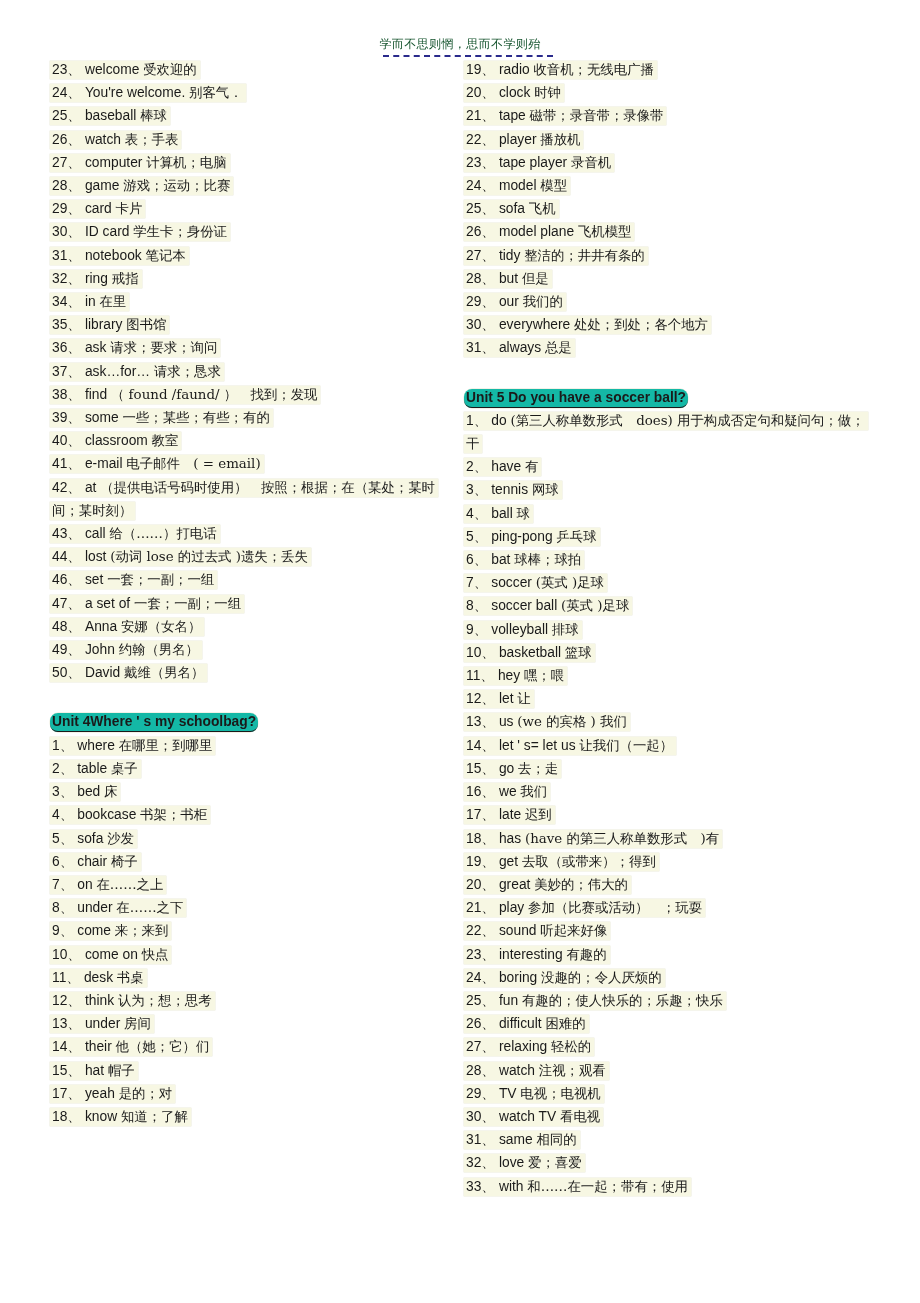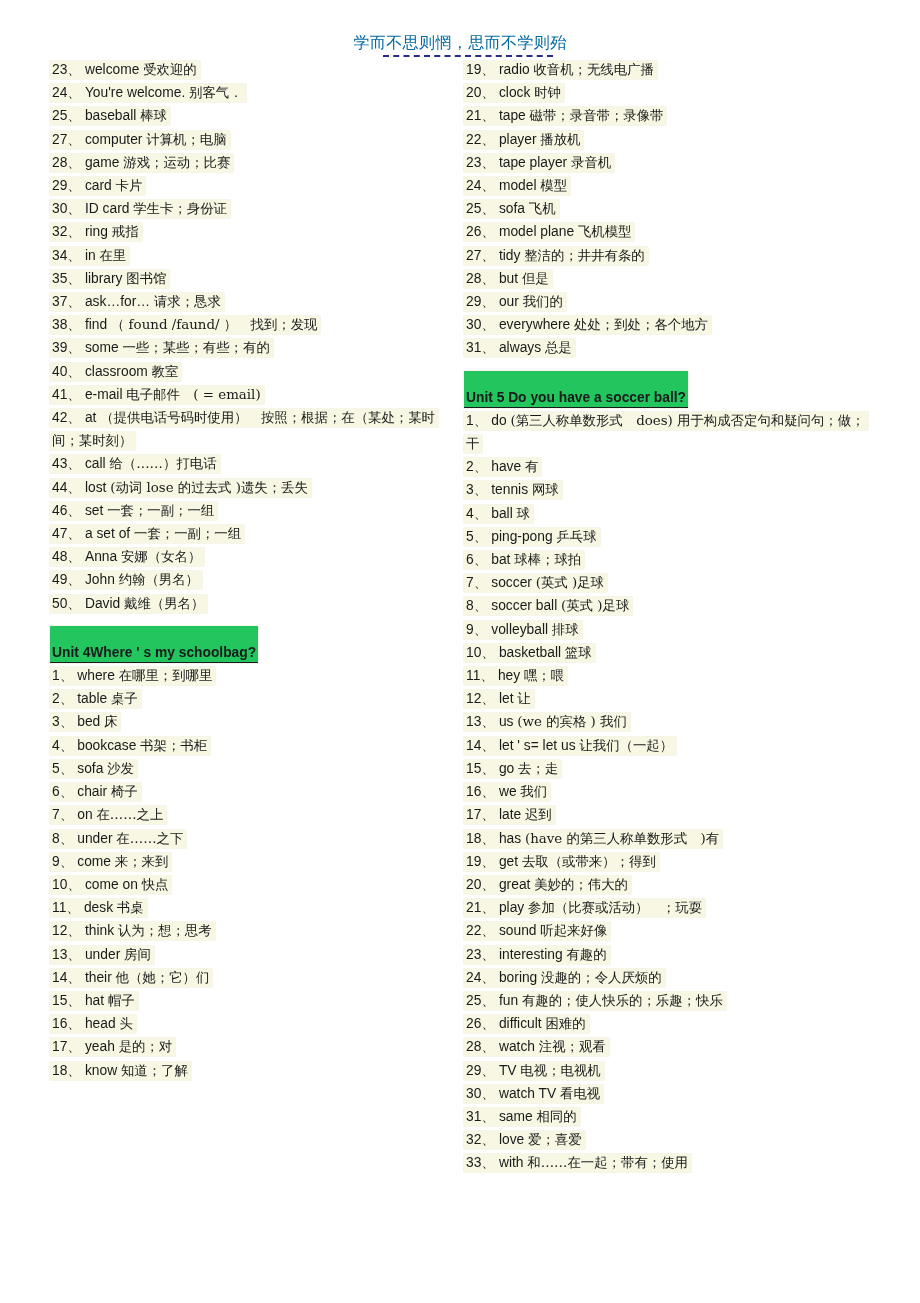--- a/index.html
+++ b/index.html
@@ -21,22 +21,22 @@
   #page-header {
     position: absolute;
     top: 34px;
     left: 0;
     width: 920px;
     text-align: center;
   }
   #header-motto {
     display: inline-block;
     font-family: "DejaVu Serif", "Liberation Serif", serif;
-    font-size: 16px;
-    color: #0369a1;
+    font-size: 12px;
+    color: #14532d;
     letter-spacing: 0.4px;
     line-height: 14px;
   }
   #header-rule {
     position: absolute;
     top: 55px;
     left: 383px;
     width: 170px;
     height: 0;
     border-top: 2px dashed #2a2a8c;
@@ -87,47 +87,51 @@
 
   
   .unit-heading {
     font-family: "Liberation Sans", "DejaVu Sans", sans-serif;
     font-size: 13.8px;
     font-weight: bold;
     line-height: 23.2px;
     margin: 0;
   }
   .unit-heading .hl {
-    background: #22c55e;
+    background: #14b8a6;
     box-shadow: 0 0 0 0.4px #e6e6cf;
-    padding: 19px 2px 2px 2px;
+    padding: 1px 2px 2px 2px;
     border-bottom: 1.3px solid #1a1a1a;
+    border-radius: 8px;
   }
   .spacer-lg { height: 26px; }
 </style>
 </head>
 <body>
 
 <div id="page-header">
   <span id="header-motto">学而不思则惘，思而不学则殆</span>
 </div>
 <div id="header-rule"></div>
 
 <div id="columns">
   <div class="column" id="col-left">
       <div class="entry"><span class="hl"><span class="num">23、</span> <span class="en">welcome</span>  <span class="cn">受欢迎的</span></span></div>
       <div class="entry"><span class="hl"><span class="num">24、</span> <span class="en">You're welcome.</span>  <span class="cn">别客气．</span></span></div>
       <div class="entry"><span class="hl"><span class="num">25、</span> <span class="en">baseball</span>  <span class="cn">棒球</span></span></div>
+      <div class="entry"><span class="hl"><span class="num">26、</span> <span class="en">watch</span>  <span class="cn">表；手表</span></span></div>
       <div class="entry"><span class="hl"><span class="num">27、</span> <span class="en">computer</span>  <span class="cn">计算机；电脑</span></span></div>
       <div class="entry"><span class="hl"><span class="num">28、</span> <span class="en">game</span>  <span class="cn">游戏；运动；比赛</span></span></div>
       <div class="entry"><span class="hl"><span class="num">29、</span> <span class="en">card</span>  <span class="cn">卡片</span></span></div>
       <div class="entry"><span class="hl"><span class="num">30、</span> <span class="en">ID card</span>  <span class="cn">学生卡；身份证</span></span></div>
+      <div class="entry"><span class="hl"><span class="num">31、</span> <span class="en">notebook</span>  <span class="cn">笔记本</span></span></div>
       <div class="entry"><span class="hl"><span class="num">32、</span> <span class="en">ring</span>  <span class="cn">戒指</span></span></div>
       <div class="entry"><span class="hl"><span class="num">34、</span> <span class="en">in</span>  <span class="cn">在里</span></span></div>
       <div class="entry"><span class="hl"><span class="num">35、</span> <span class="en">library</span>  <span class="cn">图书馆</span></span></div>
+      <div class="entry"><span class="hl"><span class="num">36、</span> <span class="en">ask</span>  <span class="cn">请求；要求；询问</span></span></div>
       <div class="entry"><span class="hl"><span class="num">37、</span> <span class="en">ask…for…</span>  <span class="cn">请求；恳求</span></span></div>
       <div class="entry"><span class="hl"><span class="num">38、</span> <span class="en">find</span>  <span class="cn">（ found /faund/ ）　找到；发现</span></span></div>
       <div class="entry"><span class="hl"><span class="num">39、</span> <span class="en">some</span>  <span class="cn">一些；某些；有些；有的</span></span></div>
       <div class="entry"><span class="hl"><span class="num">40、</span> <span class="en">classroom</span>  <span class="cn">教室</span></span></div>
       <div class="entry"><span class="hl"><span class="num">41、</span> <span class="en">e-mail</span>  <span class="cn">电子邮件　( = email)</span></span></div>
       <div class="entry"><span class="hl"><span class="num">42、</span> <span class="en">at</span>  <span class="cn">（提供电话号码时使用）　按照；根据；在（某处；某时间；某时刻）</span></span></div>
       <div class="entry"><span class="hl"><span class="num">43、</span> <span class="en">call</span>  <span class="cn">给（……）打电话</span></span></div>
       <div class="entry"><span class="hl"><span class="num">44、</span> <span class="en">lost</span>  <span class="cn">(动词 lose 的过去式 )遗失；丢失</span></span></div>
       <div class="entry"><span class="hl"><span class="num">46、</span> <span class="en">set</span>  <span class="cn">一套；一副；一组</span></span></div>
       <div class="entry"><span class="hl"><span class="num">47、</span> <span class="en">a set of</span>  <span class="cn">一套；一副；一组</span></span></div>
@@ -144,21 +148,20 @@
       <div class="entry"><span class="hl"><span class="num">6、</span> <span class="en">chair</span>  <span class="cn">椅子</span></span></div>
       <div class="entry"><span class="hl"><span class="num">7、</span> <span class="en">on</span>  <span class="cn">在……之上</span></span></div>
       <div class="entry"><span class="hl"><span class="num">8、</span> <span class="en">under</span>  <span class="cn">在……之下</span></span></div>
       <div class="entry"><span class="hl"><span class="num">9、</span> <span class="en">come</span>  <span class="cn">来；来到</span></span></div>
       <div class="entry"><span class="hl"><span class="num">10、</span> <span class="en">come on</span>  <span class="cn">快点</span></span></div>
       <div class="entry"><span class="hl"><span class="num">11、</span> <span class="en">desk</span>  <span class="cn">书桌</span></span></div>
       <div class="entry"><span class="hl"><span class="num">12、</span> <span class="en">think</span>  <span class="cn">认为；想；思考</span></span></div>
       <div class="entry"><span class="hl"><span class="num">13、</span> <span class="en">under</span>  <span class="cn">房间</span></span></div>
       <div class="entry"><span class="hl"><span class="num">14、</span> <span class="en">their</span>  <span class="cn">他（她；它）们</span></span></div>
       <div class="entry"><span class="hl"><span class="num">15、</span> <span class="en">hat</span>  <span class="cn">帽子</span></span></div>
-      <div class="entry"><span class="hl"><span class="num">16、</span> <span class="en">head</span>  <span class="cn">头</span></span></div>
       <div class="entry"><span class="hl"><span class="num">17、</span> <span class="en">yeah</span>  <span class="cn">是的；对</span></span></div>
       <div class="entry"><span class="hl"><span class="num">18、</span> <span class="en">know</span>  <span class="cn">知道；了解</span></span></div>
     </div>
   <div class="column" id="col-right">
       <div class="entry"><span class="hl"><span class="num">19、</span> <span class="en">radio</span>  <span class="cn">收音机；无线电广播</span></span></div>
       <div class="entry"><span class="hl"><span class="num">20、</span> <span class="en">clock</span>  <span class="cn">时钟</span></span></div>
       <div class="entry"><span class="hl"><span class="num">21、</span> <span class="en">tape</span>  <span class="cn">磁带；录音带；录像带</span></span></div>
       <div class="entry"><span class="hl"><span class="num">22、</span> <span class="en">player</span>  <span class="cn">播放机</span></span></div>
       <div class="entry"><span class="hl"><span class="num">23、</span> <span class="en">tape player</span>  <span class="cn">录音机</span></span></div>
       <div class="entry"><span class="hl"><span class="num">24、</span> <span class="en">model</span>  <span class="cn">模型</span></span></div>
@@ -190,20 +193,21 @@
       <div class="entry"><span class="hl"><span class="num">17、</span> <span class="en">late</span>  <span class="cn">迟到</span></span></div>
       <div class="entry"><span class="hl"><span class="num">18、</span> <span class="en">has</span>  <span class="cn">(have 的第三人称单数形式　)有</span></span></div>
       <div class="entry"><span class="hl"><span class="num">19、</span> <span class="en">get</span>  <span class="cn">去取（或带来）；得到</span></span></div>
       <div class="entry"><span class="hl"><span class="num">20、</span> <span class="en">great</span>  <span class="cn">美妙的；伟大的</span></span></div>
       <div class="entry"><span class="hl"><span class="num">21、</span> <span class="en">play</span>  <span class="cn">参加（比赛或活动）　；玩耍</span></span></div>
       <div class="entry"><span class="hl"><span class="num">22、</span> <span class="en">sound</span>  <span class="cn">听起来好像</span></span></div>
       <div class="entry"><span class="hl"><span class="num">23、</span> <span class="en">interesting</span>  <span class="cn">有趣的</span></span></div>
       <div class="entry"><span class="hl"><span class="num">24、</span> <span class="en">boring</span>  <span class="cn">没趣的；令人厌烦的</span></span></div>
       <div class="entry"><span class="hl"><span class="num">25、</span> <span class="en">fun</span>  <span class="cn">有趣的；使人快乐的；乐趣；快乐</span></span></div>
       <div class="entry"><span class="hl"><span class="num">26、</span> <span class="en">difficult</span>  <span class="cn">困难的</span></span></div>
+      <div class="entry"><span class="hl"><span class="num">27、</span> <span class="en">relaxing</span>  <span class="cn">轻松的</span></span></div>
       <div class="entry"><span class="hl"><span class="num">28、</span> <span class="en">watch</span>  <span class="cn">注视；观看</span></span></div>
       <div class="entry"><span class="hl"><span class="num">29、</span> <span class="en">TV</span>  <span class="cn">电视；电视机</span></span></div>
       <div class="entry"><span class="hl"><span class="num">30、</span> <span class="en">watch TV</span>  <span class="cn">看电视</span></span></div>
       <div class="entry"><span class="hl"><span class="num">31、</span> <span class="en">same</span>  <span class="cn">相同的</span></span></div>
       <div class="entry"><span class="hl"><span class="num">32、</span> <span class="en">love</span>  <span class="cn">爱；喜爱</span></span></div>
       <div class="entry"><span class="hl"><span class="num">33、</span> <span class="en">with</span>  <span class="cn">和……在一起；带有；使用</span></span></div>
     </div>
 </div>
 
 </body></html>

